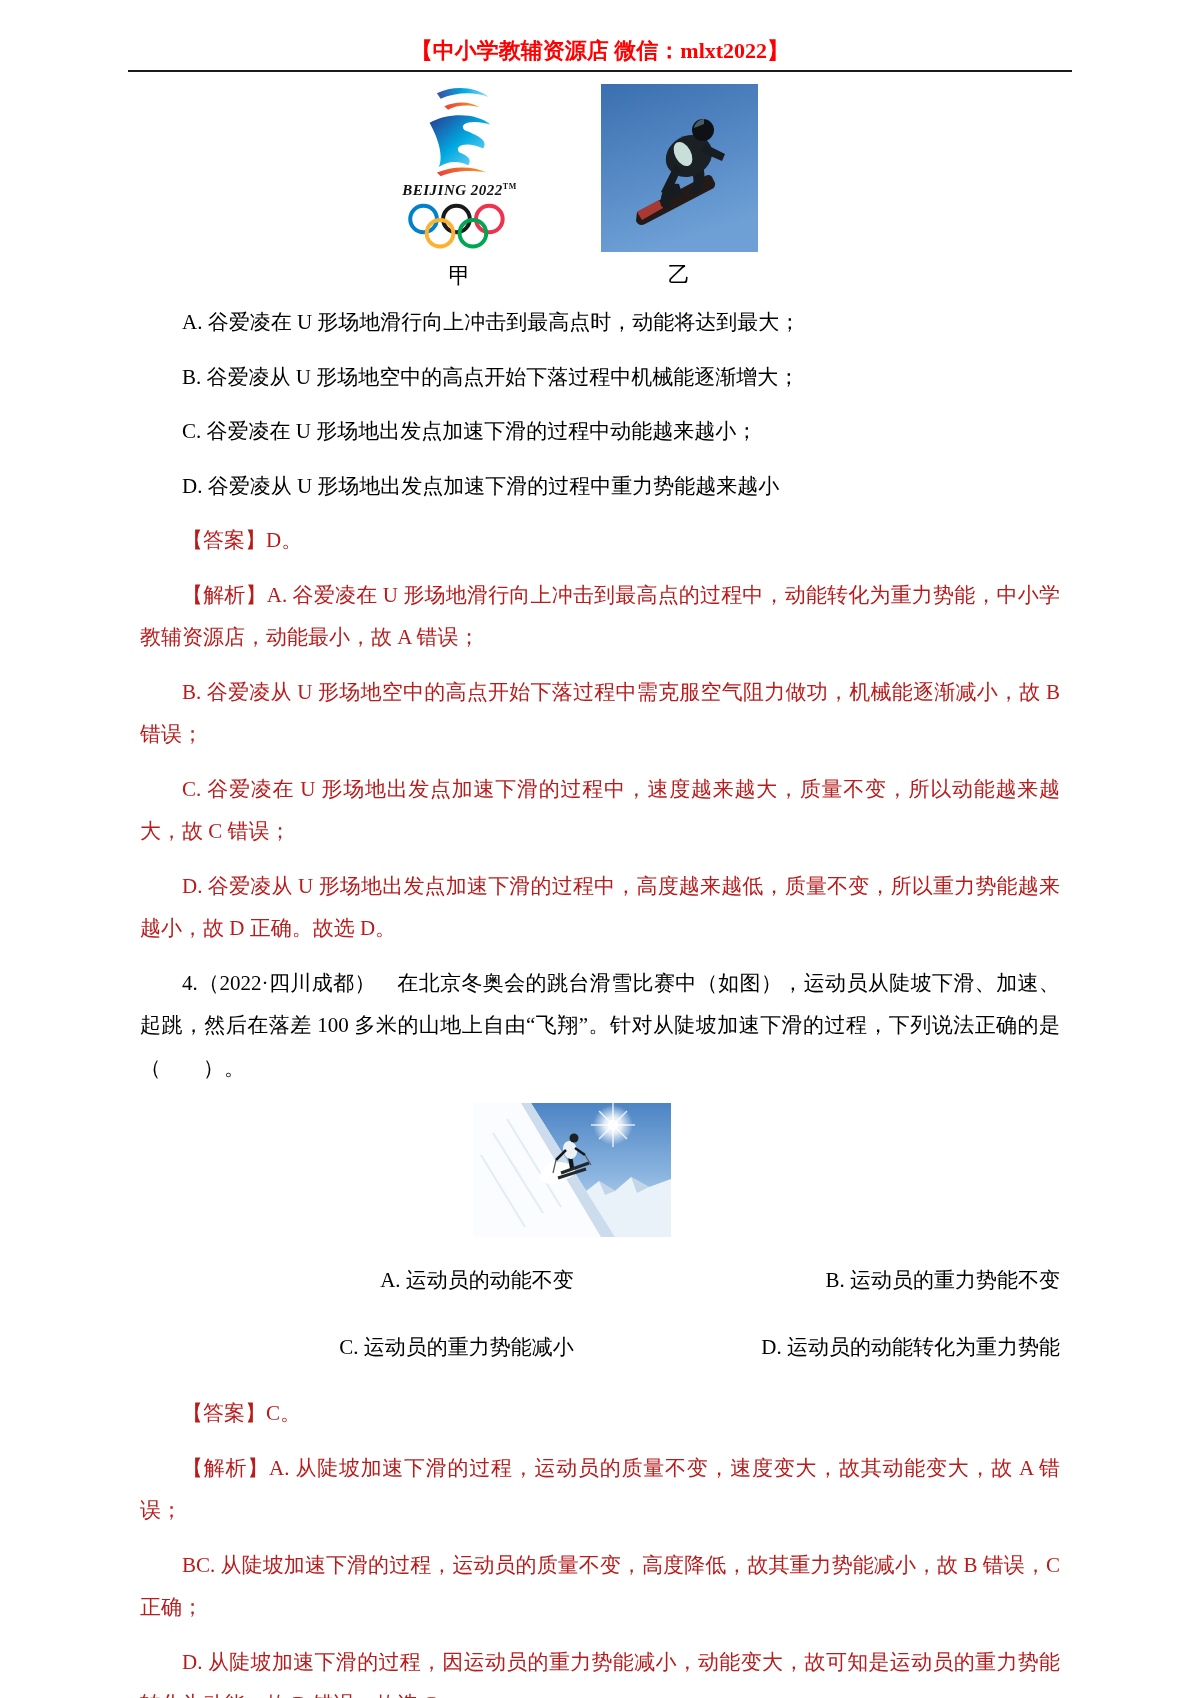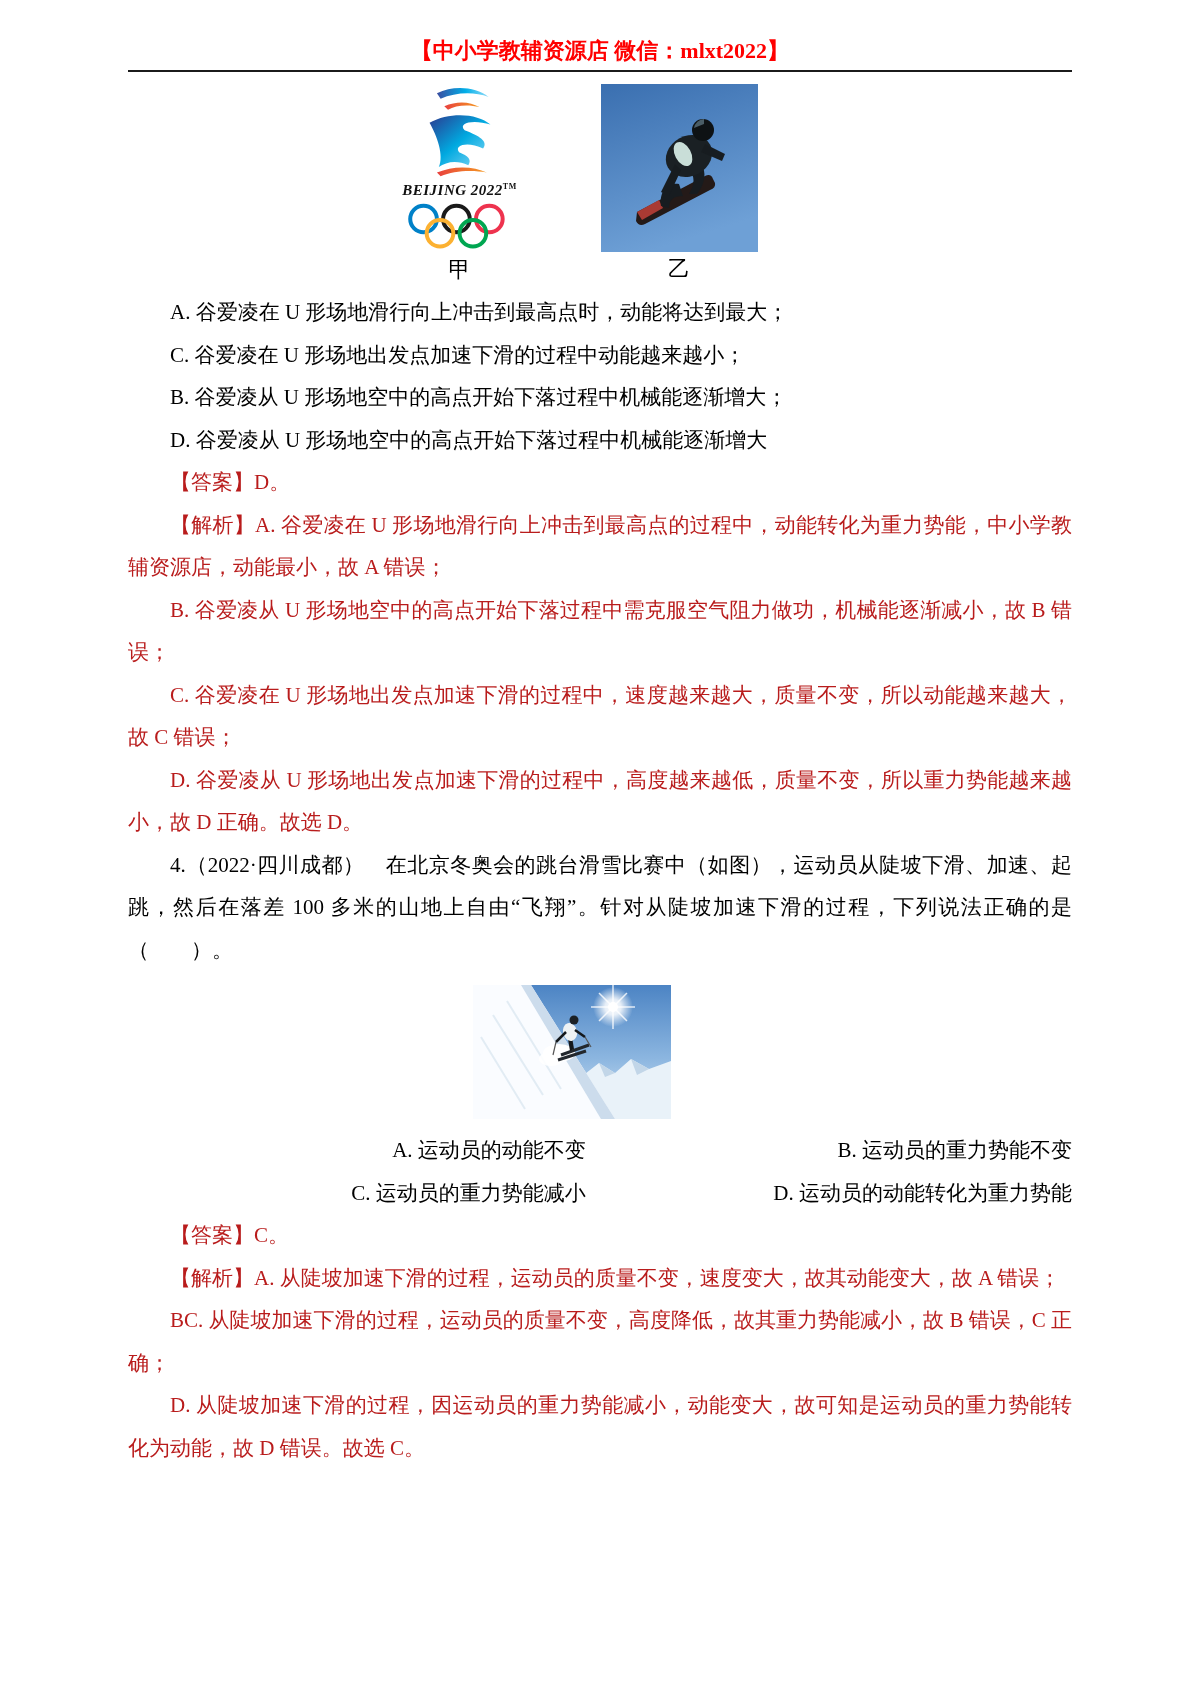--- a/index.html
+++ b/index.html
@@ -4,28 +4,28 @@
 <style>
   html,body{margin:0;padding:0;background:#ffffff;}
   .page{
     width:1200px;height:1698px;background:#ffffff;box-sizing:border-box;
     padding:38px 128px 8px 128px;position:relative;overflow:hidden;
     font-family:"Liberation Serif","DejaVu Serif",serif;color:#000;
   }
   .header-title{font-size:22px;font-weight:bold;color:#ff0000;text-align:center;line-height:26px;}
   .header-rule{height:0;border-bottom:2px solid #1b1b1b;margin-top:6px;}
   .figures{display:flex;justify-content:center;align-items:flex-start;gap:68px;margin-top:12px;transform:translateX(-28px);}
-  .fig{display:flex;flex-direction:column;align-items:center;}
+  .fig{display:flex;flex-direction:column;align-items:center;gap:6px;}
   .logo-box{width:146px;display:flex;flex-direction:column;align-items:center;gap:2px;background:#fff;}
   .wordmark{font-size:15px;font-weight:bold;font-style:italic;letter-spacing:.5px;white-space:nowrap;color:#111;}
   .tm{font-size:8px;vertical-align:super;font-style:normal;}
   .fig-caption{font-size:22px;line-height:26px;margin-top:4px;}
   .photo{display:block;}
   .body-text{margin-top:8px;}
-  p.line{font-size:21px;line-height:42.5px;text-align:justify;text-indent:2em;margin:0;}
+  p.line{font-size:21px;line-height:42.5px;text-align:justify;text-indent:2em;margin:12px;}
   .red{color:#b91c1c;}
   .q4num{font-weight:normal;}
   .opt-grid{display:grid;grid-template-columns:48.5% 51.5%;}
   .opt-grid p.line{text-align:right;}
   .opt-grid p.line.second{text-indent:0;}
   .ski-fig{display:flex;justify-content:center;margin:14px 0 10px 0;transform:translateX(-28px);}
 </style>
 </head>
 <body>
 
@@ -92,23 +92,23 @@
         <path d="M93 44 a11 11 0 0 1 10 -9 l0 5 z" fill="#4a5d66"></path>
         <path d="M104 60 L124 70 L121 77 L100 68 Z" fill="#171c20"></path>
         <path d="M74 80 L60 108 L68 112 L80 86 Z" fill="#171c20"></path>
       </svg>
       <div class="fig-caption">乙</div>
     </div>
   </div>
 
   <div class="body-text">
     <p class="line">A. 谷爱凌在 U 形场地滑行向上冲击到最高点时，动能将达到最大；</p>
+    <p class="line">B. 谷爱凌从 U 形场地空中的高点开始下落过程中机械能逐渐增大；</p>
     <p class="line">C. 谷爱凌在 U 形场地出发点加速下滑的过程中动能越来越小；</p>
-    <p class="line">B. 谷爱凌从 U 形场地空中的高点开始下落过程中机械能逐渐增大；</p>
-    <p class="line">D. 谷爱凌从 U 形场地空中的高点开始下落过程中机械能逐渐增大</p>
+    <p class="line">D. 谷爱凌从 U 形场地出发点加速下滑的过程中重力势能越来越小</p>
     <p class="line red">【答案】D。</p>
     <p class="line red">【解析】A. 谷爱凌在 U 形场地滑行向上冲击到最高点的过程中，动能转化为重力势能，中小学教辅资源店，动能最小，故 A 错误；</p>
     <p class="line red">B. 谷爱凌从 U 形场地空中的高点开始下落过程中需克服空气阻力做功，机械能逐渐减小，故 B 错误；</p>
     <p class="line red">C. 谷爱凌在 U 形场地出发点加速下滑的过程中，速度越来越大，质量不变，所以动能越来越大，故 C 错误；</p>
     <p class="line red">D. 谷爱凌从 U 形场地出发点加速下滑的过程中，高度越来越低，质量不变，所以重力势能越来越小，故 D 正确。故选 D。</p>
 
     <p class="line"><span class="q4num">4.（2022·四川成都）</span><span>　在北京冬奥会的跳台滑雪比赛中（如图），运动员从陡坡下滑、加速、起跳，然后在落差 100 多米的山地上自由“飞翔”。针对从陡坡加速下滑的过程，下列说法正确的是（　　）。</span></p>
 
     <div class="ski-fig">
       <svg class="photo" width="198" height="134" viewBox="0 0 198 134">

